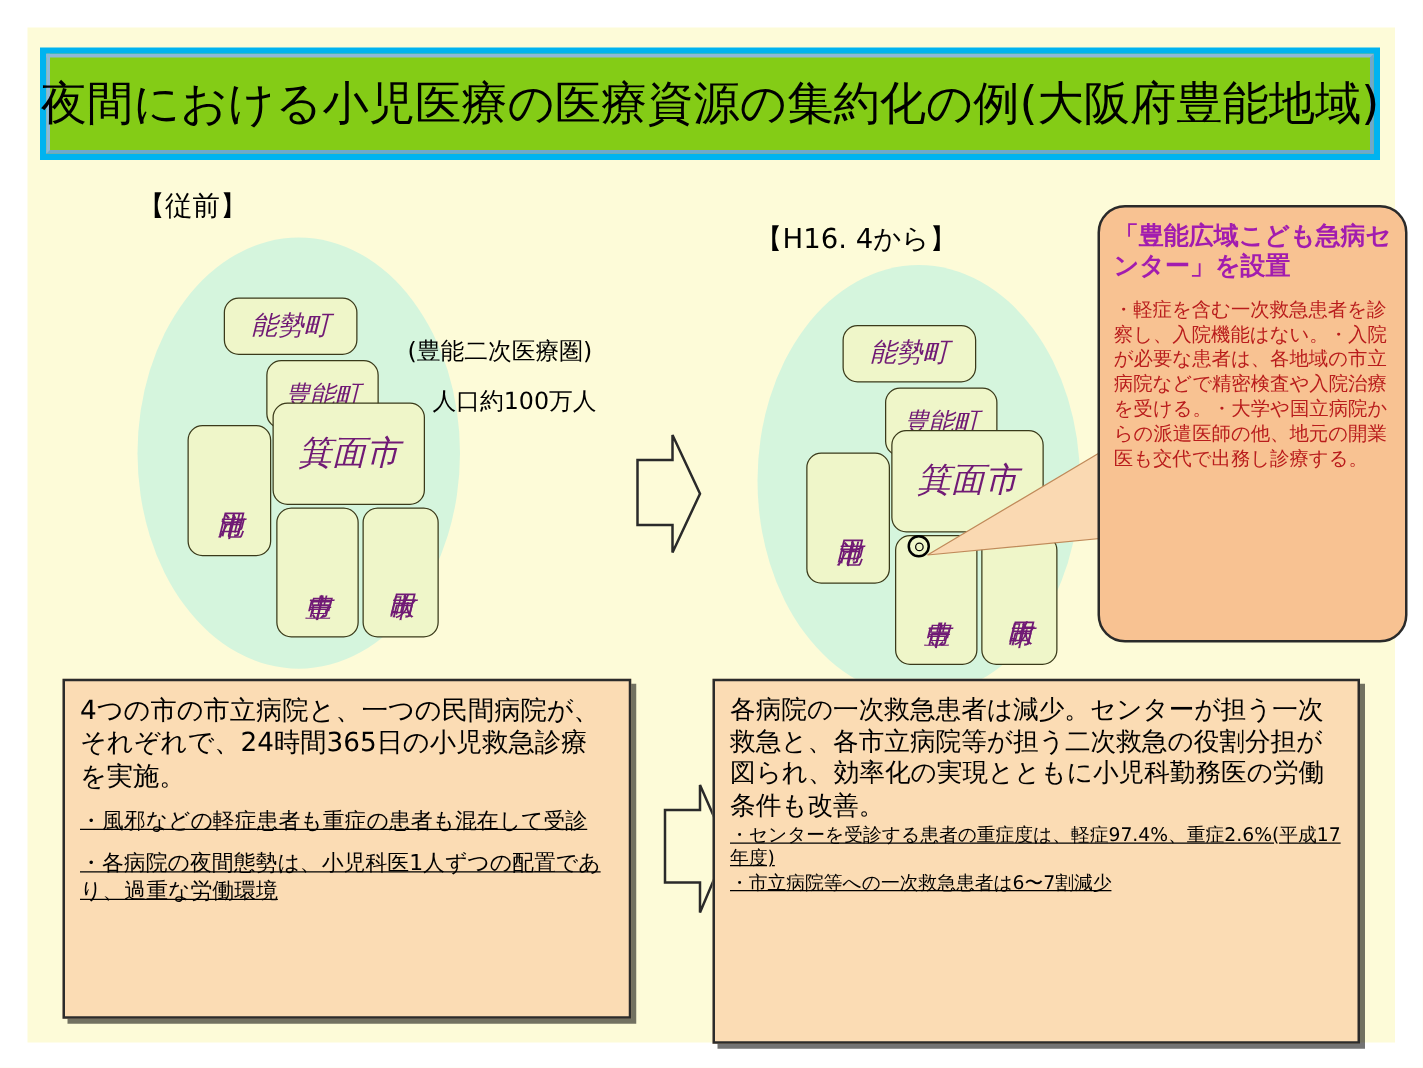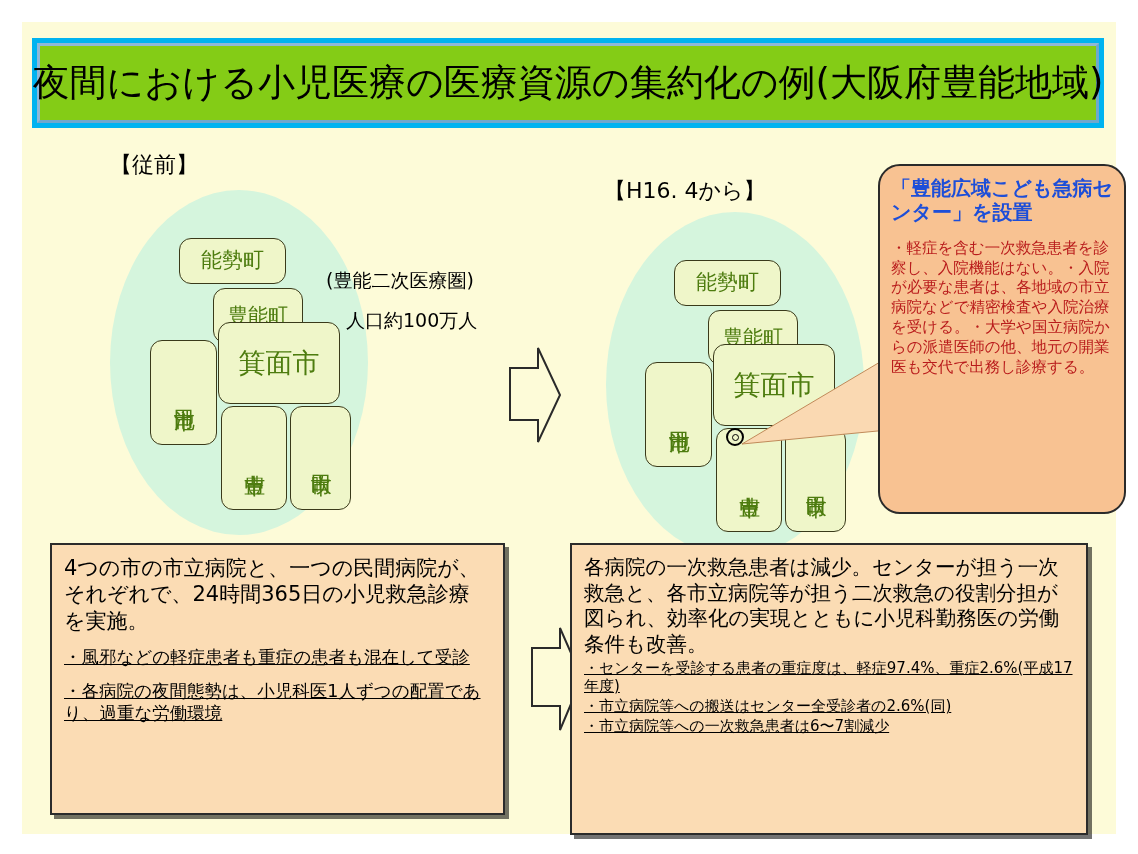--- a/index.html
+++ b/index.html
@@ -74,22 +74,23 @@
   .city-box {
     position: absolute;
     background: #eff6c9;
     border: 1.5px solid #3a3a1a;
     border-radius: 12px;
     box-sizing: border-box;
     display: flex;
     align-items: center;
     justify-content: center;
     text-align: left;
-    color: #4d7c0f;
+    color: #701a75;
     line-height: 1.02;
+    font-style: italic;
   }
   .city-box.vertical {
     writing-mode: vertical-rl;
     text-orientation: upright;
     letter-spacing: 0px;
   }
   .annot {
     position: absolute;
     font-size: 19px;
     color: #000;
@@ -124,21 +125,21 @@
     background: #f8c292;
     border: 2px solid #2a2a2a;
     border-radius: 22px;
     box-sizing: border-box;
     padding: 10px 9px 8px 11px;
   }
   #callout-title {
     font-size: 20px;
     font-weight: bold;
     line-height: 1.22;
-    color: #1d4ed8;
+    color: #a21caf;
     margin-bottom: 14px;
   }
   #callout-body {
     font-size: 15.5px;
     line-height: 1.28;
     color: #b91c1c;
   }
   #callout-tail {
     position: absolute;
     left: 718px;
@@ -255,17 +256,16 @@
 
   <div class="text-box" id="text-box-left" style="left:28px; top:521px; width:455px; height:272px;">
     <div class="tb-lead">4つの市の市立病院と、一つの民間病院が、それぞれで、24時間365日の小児救急診療を実施。</div>
     <div class="tb-bullet">・風邪などの軽症患者も重症の患者も混在して受診</div>
     <div class="tb-bullet">・各病院の夜間態勢は、小児科医1人ずつの配置であり、過重な労働環境</div>
   </div>
 
   <div class="text-box" id="text-box-right" style="left:548px; top:521px; width:518px; height:292px;">
     <div class="tb-lead">各病院の一次救急患者は減少。センターが担う一次救急と、各市立病院等が担う二次救急の役割分担が図られ、効率化の実現とともに小児科勤務医の労働条件も改善。</div>
     <div class="tb-bullet">・センターを受診する患者の重症度は、軽症97.4%、重症2.6%(平成17年度)</div>
-    <div class="tb-bullet">・市立病院等への搬送はセンター全受診者の2.6%(同)</div>
     <div class="tb-bullet">・市立病院等への一次救急患者は6〜7割減少</div>
   </div>
 
 </div>
 
 </body></html>

